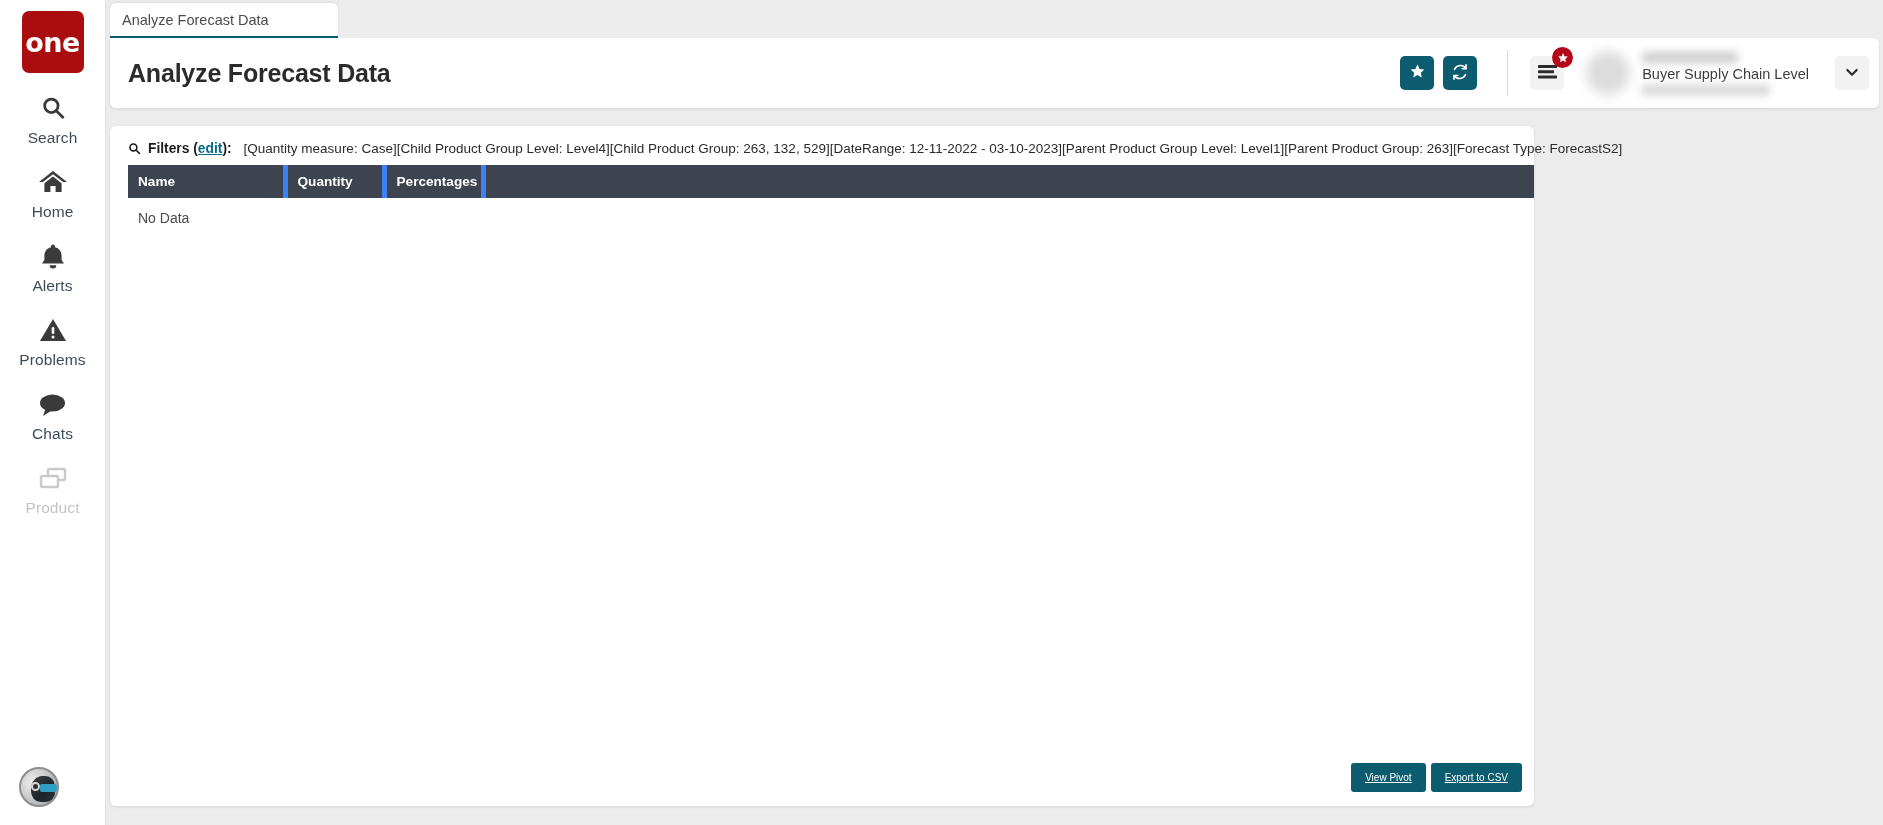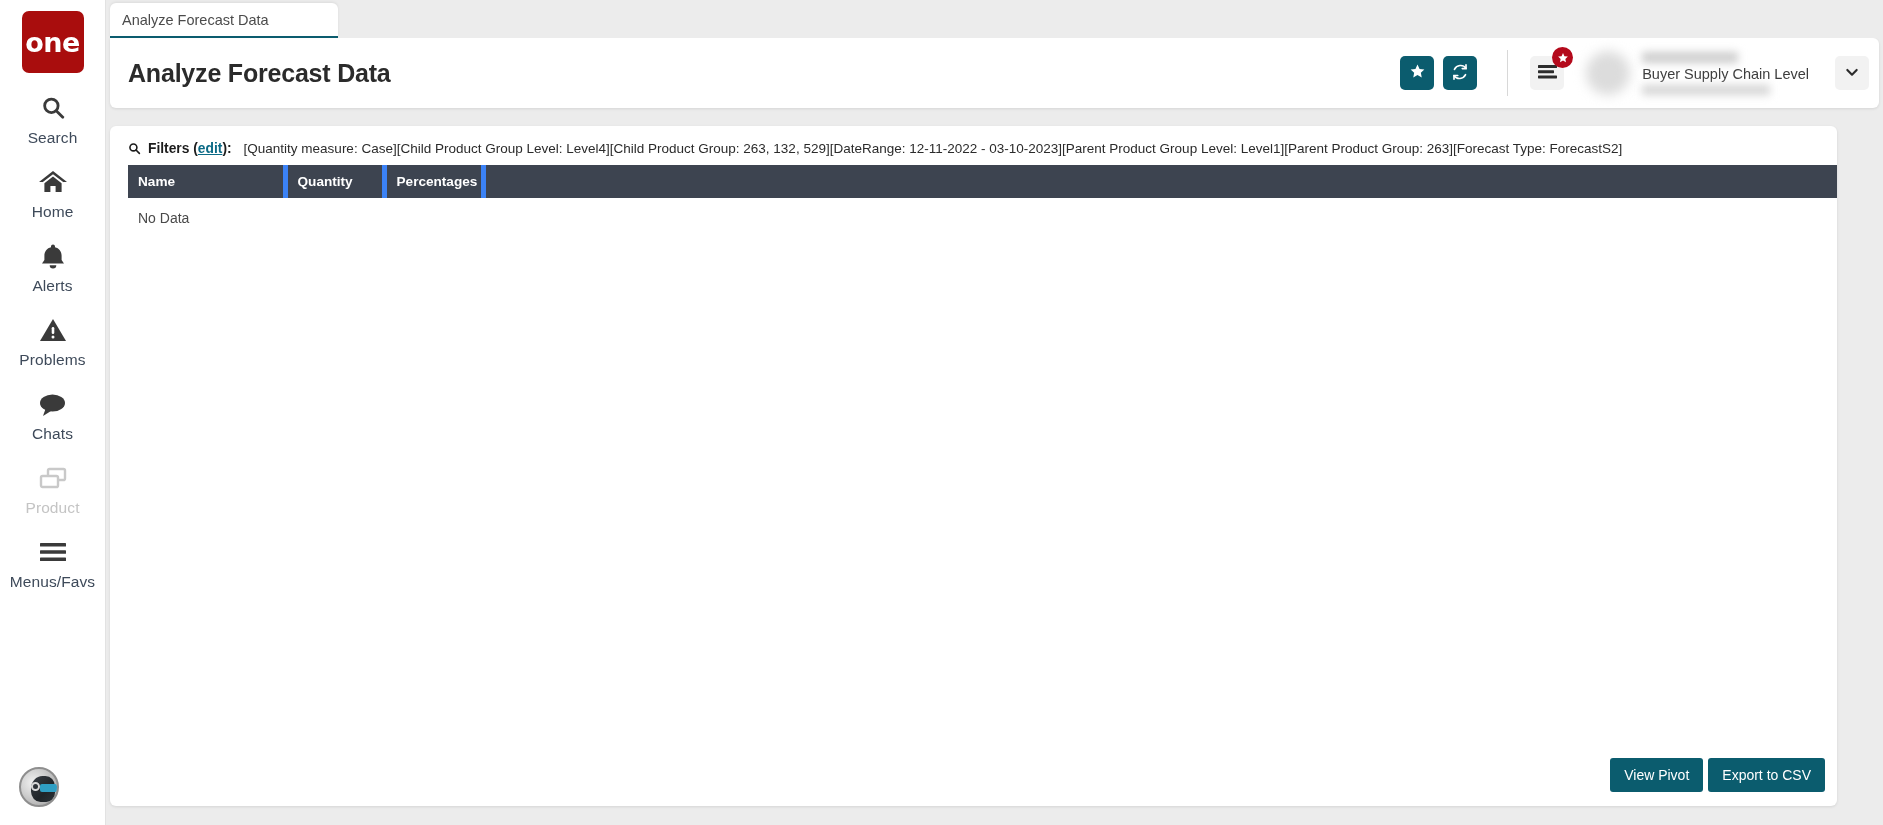--- a/index.html
+++ b/index.html
@@ -260,21 +260,21 @@
     align-items: center;
     justify-content: center;
     cursor: pointer;
     margin-left: 26px;
   }
 
   
   .content-card {
     position: absolute;
     left: 110px; top: 126px;
-    width: 1727px;
+    width: 1424px;
     height: 680px;
     background: #ffffff;
     border-radius: 6px;
     box-shadow: 0 1px 3px rgba(0,0,0,0.10);
     z-index: 1;
   }
 
   .filters-row {
     display: flex;
     align-items: baseline;
@@ -338,24 +338,25 @@
     right: 12px;
     bottom: 14px;
     display: flex;
     gap: 5px;
   }
   .btn-teal {
     background: #0b5c6e;
     color: #ffffff;
     border: none;
     border-radius: 3px;
-    font-size: 14px;
+    font-size: 10px;
     font-family: "Liberation Sans", sans-serif;
     padding: 9px 14px;
     cursor: pointer;
+    text-decoration: underline;
   }
 </style>
 </head>
 <body>
 
 <nav class="sidebar">
 
   <div class="brand-logo">
     <span>one</span>
   </div>
@@ -414,30 +415,20 @@
   <div class="nav-item disabled">
     <span class="nav-icon">
       <svg width="28" height="25" viewBox="0 0 28 25" fill="none" stroke="currentColor" stroke-width="2.4">
         <rect x="9" y="3" width="17" height="11" rx="1.6"></rect>
         <rect x="2" y="10" width="17" height="11" rx="1.6" fill="#ffffff"></rect>
       </svg>
     </span>
     <span class="nav-label">Product</span>
   </div>
 
-  <div class="nav-item">
-    <span class="nav-icon">
-      <svg width="30" height="24" viewBox="0 0 30 24" fill="currentColor">
-        <rect x="2" y="3" width="26" height="3.6" rx="0.6"></rect>
-        <rect x="2" y="10.2" width="26" height="3.6" rx="0.6"></rect>
-        <rect x="2" y="17.4" width="26" height="3.6" rx="0.6"></rect>
-      </svg>
-    </span>
-    <span class="nav-label">Menus/Favs</span>
-  </div>
 
   <div class="bot-avatar">
     <div class="bot-head"></div>
     <div class="bot-visor"></div>
     <div class="bot-eye"></div>
   </div>
 </nav>
 
 <div class="tabbar">
   <div class="tab">

